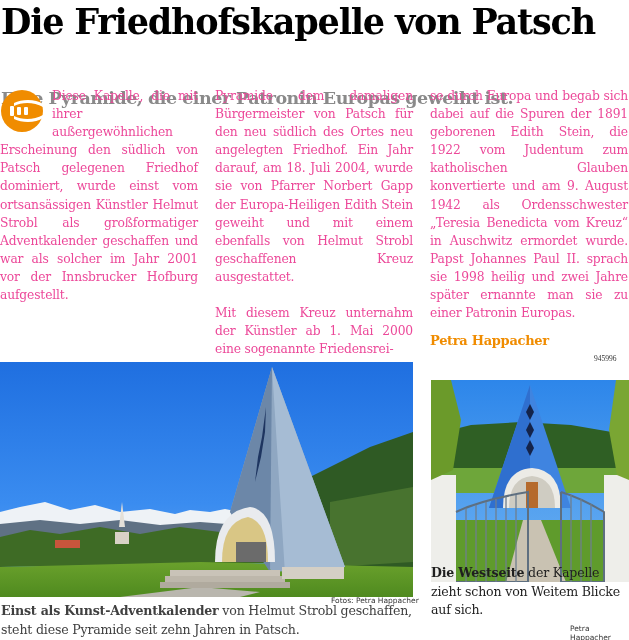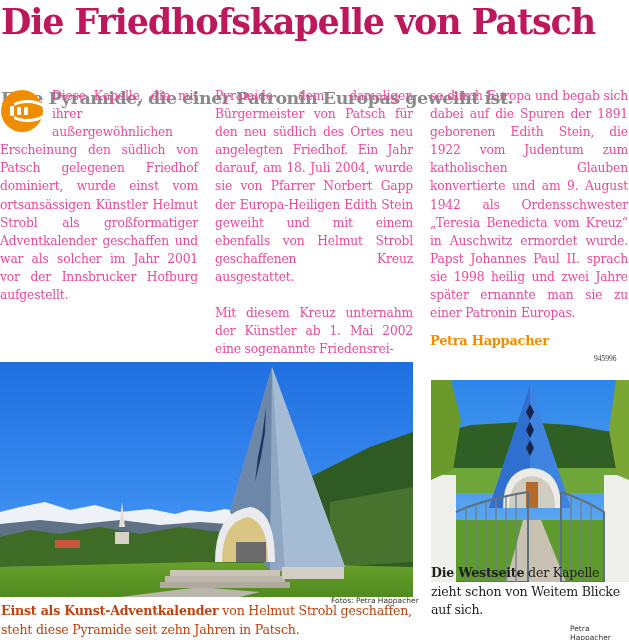--- a/index.html
+++ b/index.html
@@ -2,21 +2,21 @@
 <html><head>
 <meta charset="utf-8">
 <style>
   * { margin:0; padding:0; box-sizing:border-box; }
   html, body { width:629px; height:640px; background:#ffffff; overflow:hidden; }
   body { position:relative; font-family:"DejaVu Serif", serif; color:#222; }
 
   .headline {
     position:absolute; left:1px; top:2px; width:573px;
     font-family:"DejaVu Serif", serif; font-weight:bold;
-    font-size:35px; letter-spacing:-1.2px; line-height:40px; color:#be185d;
+    font-size:35px; letter-spacing:-1.2px; line-height:40px; color:#000000;
     white-space:nowrap;
   }
   .subhead {
     position:absolute; left:1px; top:50px; width:628px;
     font-family:"DejaVu Serif", serif; font-weight:bold;
     font-size:17.5px; letter-spacing:-0.5px; line-height:24px; color:#8a8a8a;
     white-space:nowrap;
     margin-top:36px;
   }
 
@@ -49,21 +49,21 @@
   .photo-left {
     position:absolute; left:0; top:362px; width:413px; height:235px; overflow:hidden;
   }
   .photo-right {
     position:absolute; left:431px; top:380px; width:198px; height:202px; overflow:hidden;
   }
 
   .caption-left {
     position:absolute; left:1px; top:601px; width:412px;
     font-family:"DejaVu Serif", serif; font-size:12.6px; line-height:19px;
-    color:#c2410c; letter-spacing:-0.2px;
+    color:#404040; letter-spacing:-0.2px;
   }
   .caption-left b, .caption-right b { font-weight:bold; }
   .credit-left {
     position:absolute; left:331px; top:596px;
     font-family:"DejaVu Sans", sans-serif; font-size:7.5px; color:#333;
   }
   .caption-right {
     position:absolute; left:431px; top:564px; width:198px;
     font-family:"DejaVu Serif", serif; font-size:12.6px; line-height:18.5px;
     color:#1f1f1f; letter-spacing:-0.2px;
@@ -89,21 +89,21 @@
       <rect x="10" y="17" width="4" height="10" rx="1" fill="#fff"></rect>
       <rect x="17" y="18" width="4" height="8" rx="1" fill="#fff"></rect>
       <rect x="24" y="18" width="4" height="8" rx="1" fill="#fff"></rect>
     </svg>
   </div>
   <p>Diese Kapelle, die mit ihrer außergewöhnlichen Erscheinung den südlich von Patsch gelegenen Friedhof dominiert, wurde einst vom ortsansässigen Künstler Helmut Strobl als großformatiger Adventkalender geschaffen und war als solcher im Jahr 2001 vor der Innsbrucker Hofburg aufgestellt.</p>
 </div>
 
 <div class="col col2">
   <p>Pyramide dem damaligen Bürgermeister von Patsch für den neu südlich des Ortes neu angelegten Friedhof. Ein Jahr darauf, am 18. Juli 2004, wurde sie von Pfarrer Norbert Gapp der Europa-Heiligen Edith Stein geweiht und mit einem ebenfalls von Helmut Strobl geschaffenen Kreuz ausgestattet.</p>
-  <p>Mit diesem Kreuz unternahm der Künstler ab 1. Mai 2002 eine sogenannte Friedensrei-</p>
+  <p>Mit diesem Kreuz unternahm der Künstler ab 1. Mai 2000 eine sogenannte Friedensrei-</p>
 </div>
 
 <div class="col col3">
   <p>se durch Europa und begab sich dabei auf die Spuren der 1891 geborenen Edith Stein, die 1922 vom Judentum zum katholischen Glauben konvertierte und am 9. August 1942 als Ordensschwester „Teresia Benedicta vom Kreuz“ in Auschwitz ermordet wurde. Papst Johannes Paul II. sprach sie 1998 heilig und zwei Jahre später ernannte man sie zu einer Patronin Europas.</p>
 </div>
 
 <div class="byline">
   <div>Petra Happacher</div>
 </div>
 <div class="code">945996</div>

